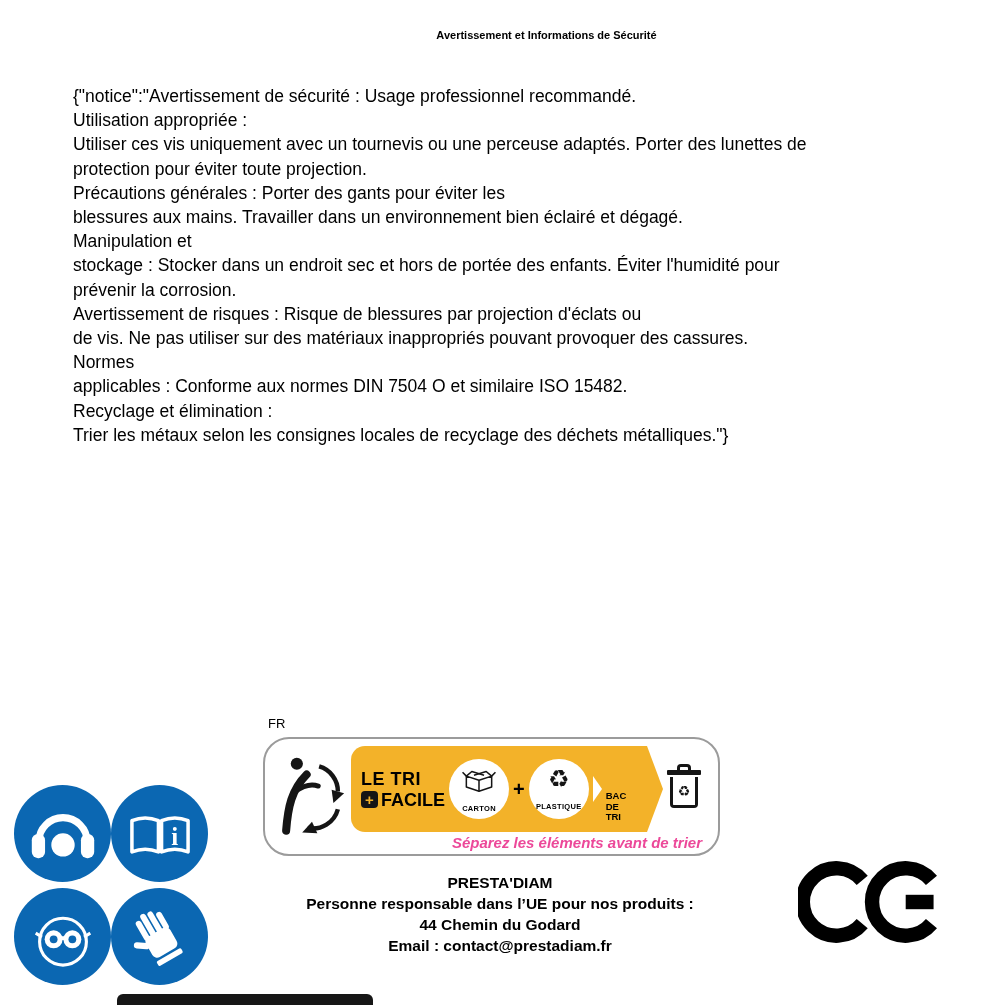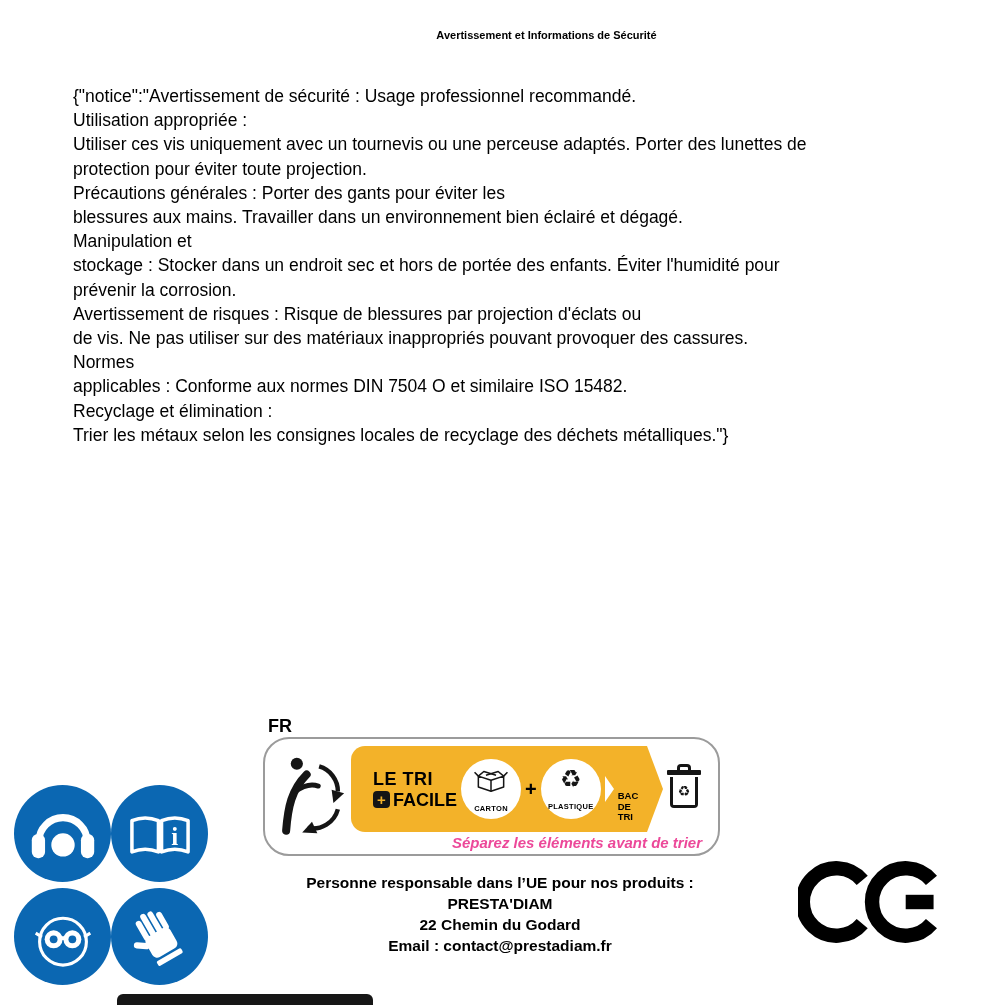--- a/index.html
+++ b/index.html
@@ -15,29 +15,29 @@
   
   .blue-circle{position:absolute;width:97px;height:97px;border-radius:50%;
                background:#0B67B2;display:flex;align-items:center;justify-content:center;}
   .pos-ear{left:14px;top:785px;}
   .pos-book{left:111px;top:785px;}
   .pos-goggles{left:14px;top:888px;}
   .pos-glove{left:111px;top:888px;}
   .blue-circle svg{width:78px;height:78px;display:block;}
 
   
-  .fr{position:absolute;left:268px;top:716px;font-size:18px;font-weight:bold;}
+  .fr{position:absolute;left:268px;top:716px;font-size:13px;font-weight:normal;}
   .triman-pill{position:absolute;left:263px;top:737px;width:457px;height:119px;
                border:2px solid #9b9b9b;border-radius:26px;background:#fff;box-sizing:border-box;}
   .triman{position:absolute;left:14px;top:12px;width:66px;height:88px;}
   .yellow-band{position:absolute;left:86px;top:7px;width:312px;height:86px;background:#F3B229;
                border-radius:14px 0 0 14px;
                clip-path:polygon(0 0,calc(100% - 16px) 0,100% 50%,calc(100% - 16px) 100%,0 100%);
                display:flex;align-items:center;gap:4px;
-               padding:0 20px 0 22px;box-sizing:border-box;}
+               padding:0 20px 0 10px;box-sizing:border-box;}
   .tri-facile{line-height:1;flex:0 0 auto;}
   .tri-facile .line1{font-size:18px;font-weight:bold;letter-spacing:.5px;}
   .tri-facile .line2{display:flex;align-items:center;gap:3px;margin-top:3px;
                      font-size:18px;font-weight:bold;}
   .plus-box{width:17px;height:17px;background:#151515;color:#F3B229;display:flex;
             align-items:center;justify-content:center;border-radius:4px;
             font-size:15px;font-weight:bold;}
   .mat-circle{width:60px;height:60px;background:#fff;border-radius:50%;flex:0 0 auto;
               display:flex;flex-direction:column;align-items:center;justify-content:center;}
   .mat-label{font-size:7.5px;font-weight:bold;letter-spacing:.3px;margin-top:11px;}
@@ -187,23 +187,23 @@
       <div class="bin-lid"></div>
       <div class="bin-body">
         <span class="bin-recycle">♻</span>
       </div>
     </div>
 
     <div class="tagline">Séparez les éléments avant de trier</div>
   </div>
 
   <div class="responsible">
+    <div>PRESTA'DIAM</div>
     <div>Personne responsable dans l’UE pour nos produits :</div>
-    <div>PRESTA'DIAM</div>
-    <div>22 Chemin du Godard</div>
+    <div>44 Chemin du Godard</div>
     <div>Email : contact@prestadiam.fr</div>
   </div>
 
   <svg class="ce" viewBox="0 0 156 100">
     <path d="M66.8 27.5 A35 35 0 1 0 66.8 72.5" fill="none" stroke="#000" stroke-width="15"></path>
     <path d="M138.8 27.5 A35 35 0 1 0 138.8 72.5" fill="none" stroke="#000" stroke-width="15"></path>
     <path d="M112 50 H141" stroke="#000" stroke-width="15"></path>
   </svg>
 
   <div class="bottom-bar"></div>

